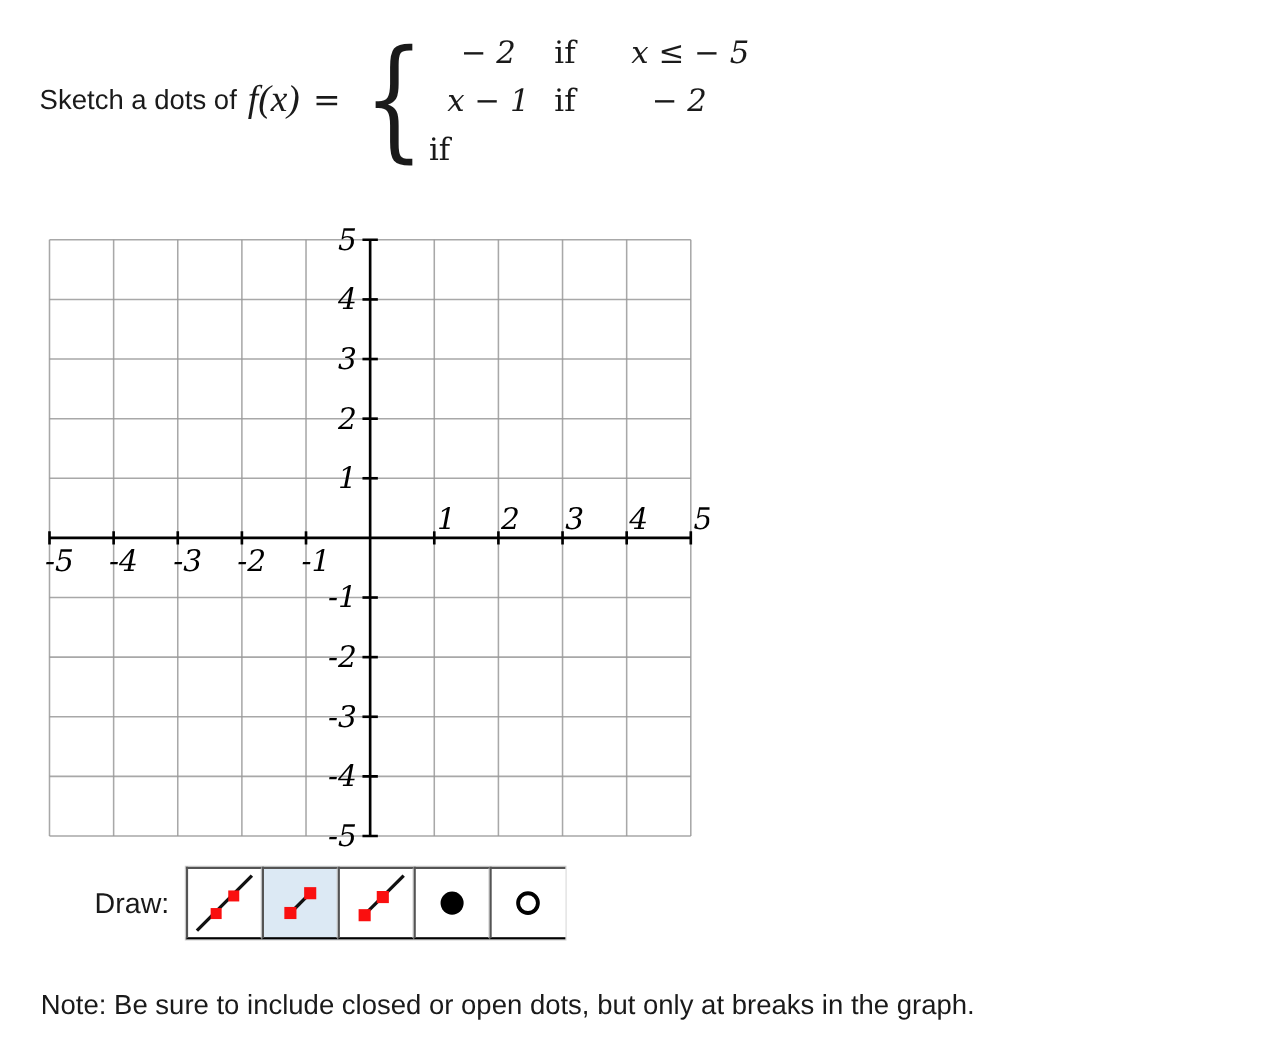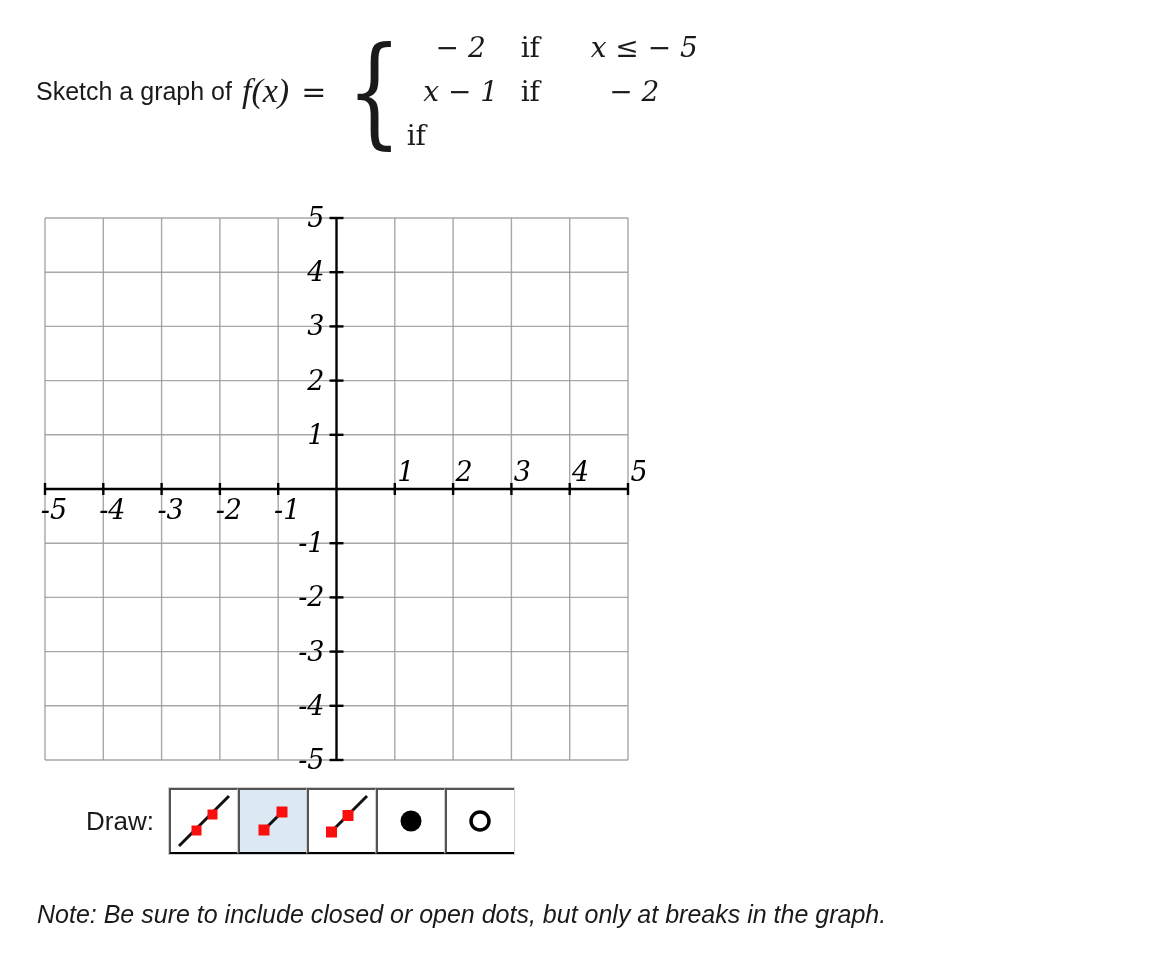--- a/index.html
+++ b/index.html
@@ -157,28 +157,27 @@
 
   
   #note {
     position: absolute;
     left: 37px;
     top: 900px;
     font-family: "Liberation Sans", sans-serif;
     font-size: 25px;
     color: #1a1a1a;
     white-space: nowrap;
-    font-style: italic;
   }
 </style>
 </head>
 <body>
 
 <div id="prompt-row">
-  <span id="prompt-text">Sketch a graph of</span>
+  <span id="prompt-text">Sketch a dots of</span>
   <span id="fx-label">f(x)</span>
   <span id="eq-sign">=</span>
   <div id="piecewise">
     <span id="brace">{</span>
     <div id="cases">
       <span class="case-val ital">− 2</span>
       <span class="case-if">if</span>
       <span class="case-cond ital">x ≤ − 5</span>
 
       <span class="case-val ital">x − 1</span>

